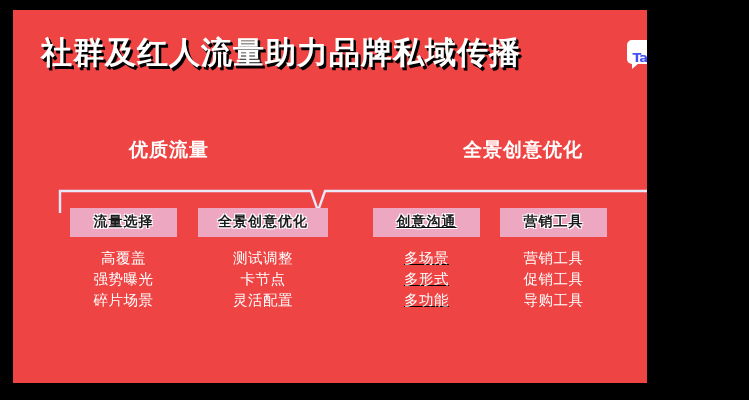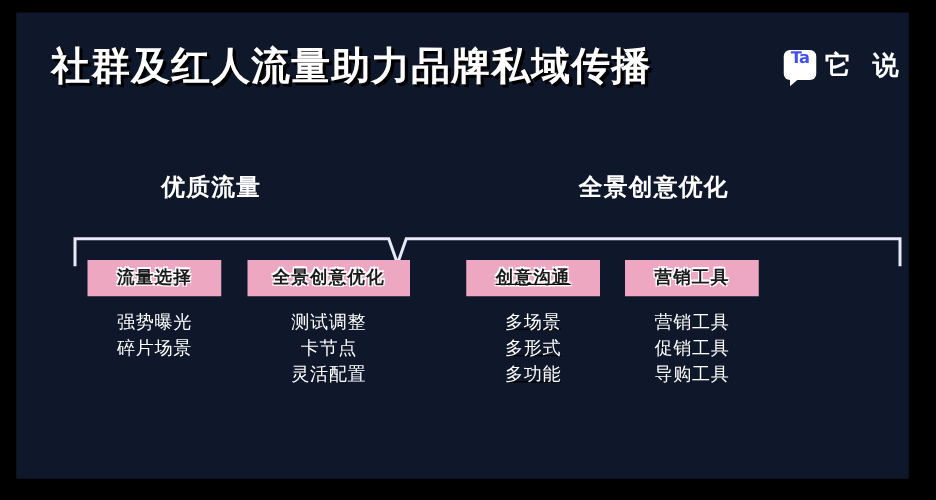--- a/index.html
+++ b/index.html
@@ -19,23 +19,23 @@
     width: 749px;
     height: 400px;
     background: #000000;
   }
 
   
   #canvas {
     position: absolute;
     left: 13px;
     top: 10px;
-    width: 714px;
+    width: 634px;
     height: 373px;
-    background: #0f172a;
+    background: #ef4444;
     overflow: hidden;
   }
 
   
   #header {
     position: absolute;
     left: 0;
     top: 0;
     width: 722px;
     height: 78px;
@@ -62,21 +62,21 @@
     gap: 7px;
     height: 32px;
   }
   #logo-bubble {
     position: relative;
     width: 26px;
     height: 24px;
     background: #FFFFFF;
     border-radius: 5px;
     display: flex;
-    align-items: flex-start;
+    align-items: flex-end;
     justify-content: center;
   }
   #logo-bubble::after {
     content: "";
     position: absolute;
     left: 5px;
     bottom: -5px;
     width: 0;
     height: 0;
     border-left: 0 solid transparent;
@@ -188,20 +188,21 @@
 
     <svg id="bracket" viewBox="0 0 682 28">
       <path d="M 17 27 L 17 5 L 268 5 L 275 25 L 282 5 L 677 5 L 677 27" fill="none" stroke="#E8E8F8" stroke-width="2.4" stroke-linejoin="miter" stroke-linecap="butt"></path>
     </svg>
 
     <div id="columns">
 
       <div class="column" id="column-0">
         <div class="col-box">流量选择</div>
         <div class="col-items">
+          <div class="col-item">高覆盖</div>
           <div class="col-item">强势曝光</div>
           <div class="col-item">碎片场景</div>
         </div>
       </div>
 
       <div class="column" id="column-1">
         <div class="col-box">全景创意优化</div>
         <div class="col-items">
           <div class="col-item">测试调整</div>
           <div class="col-item">卡节点</div>

